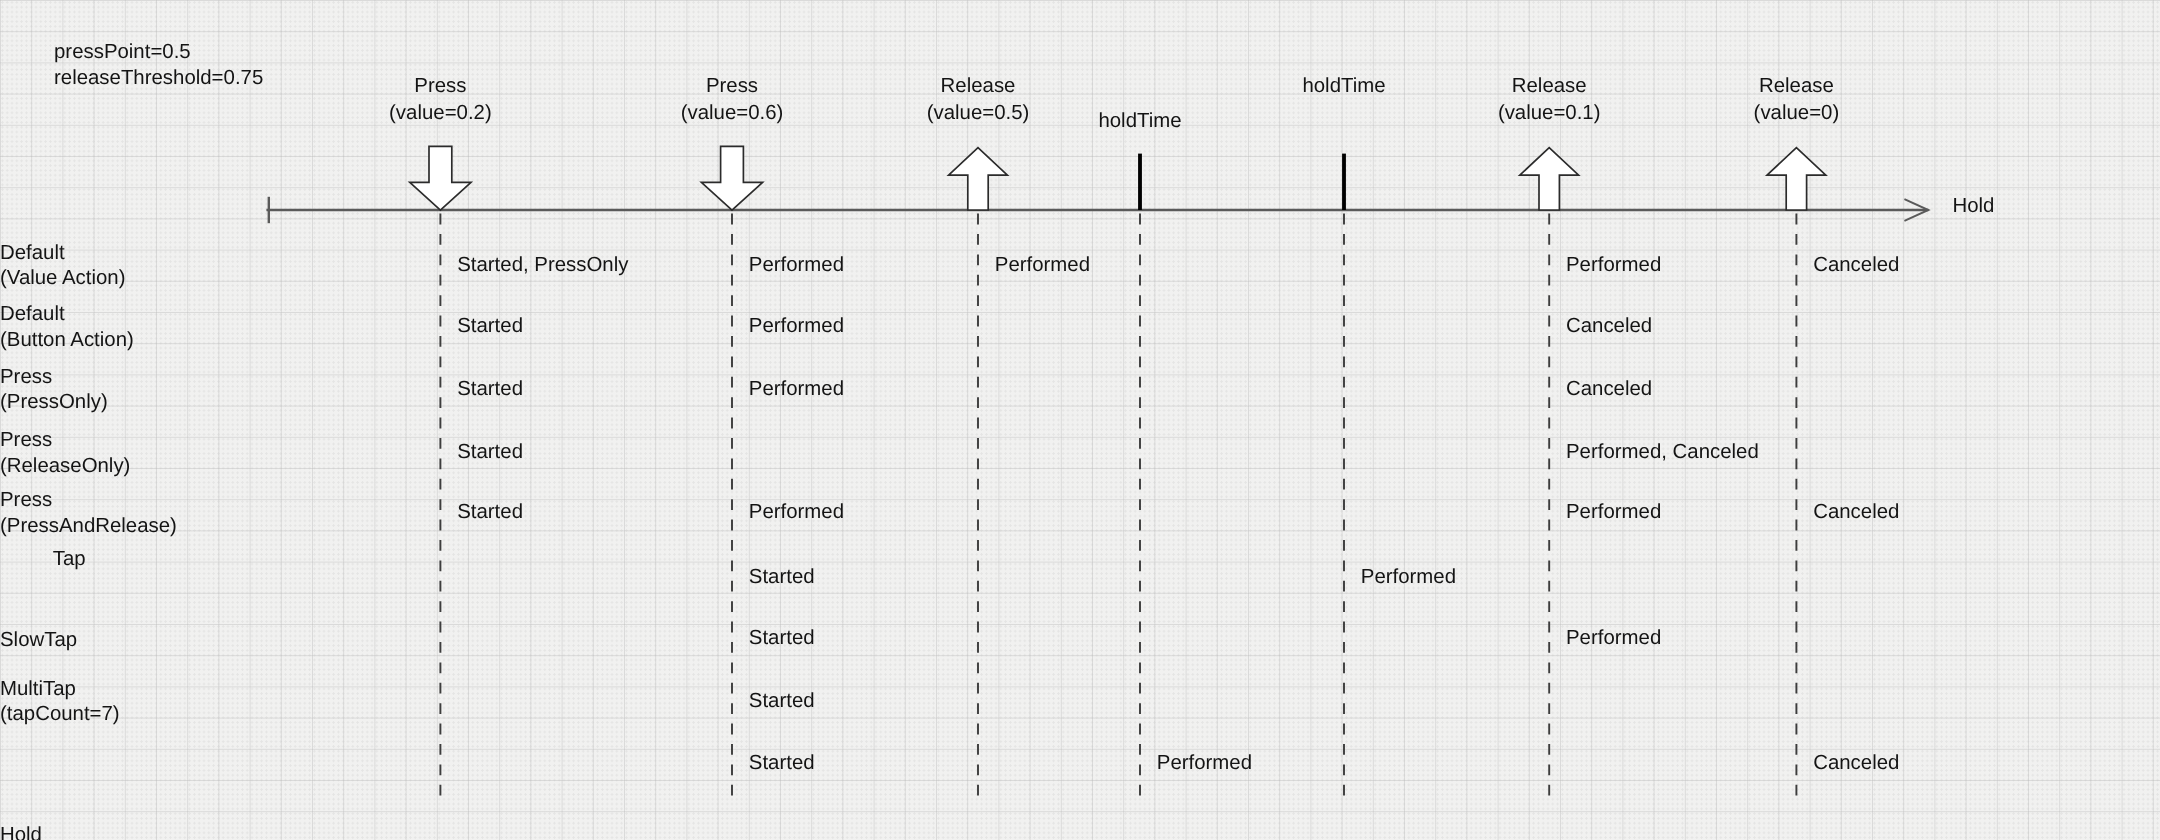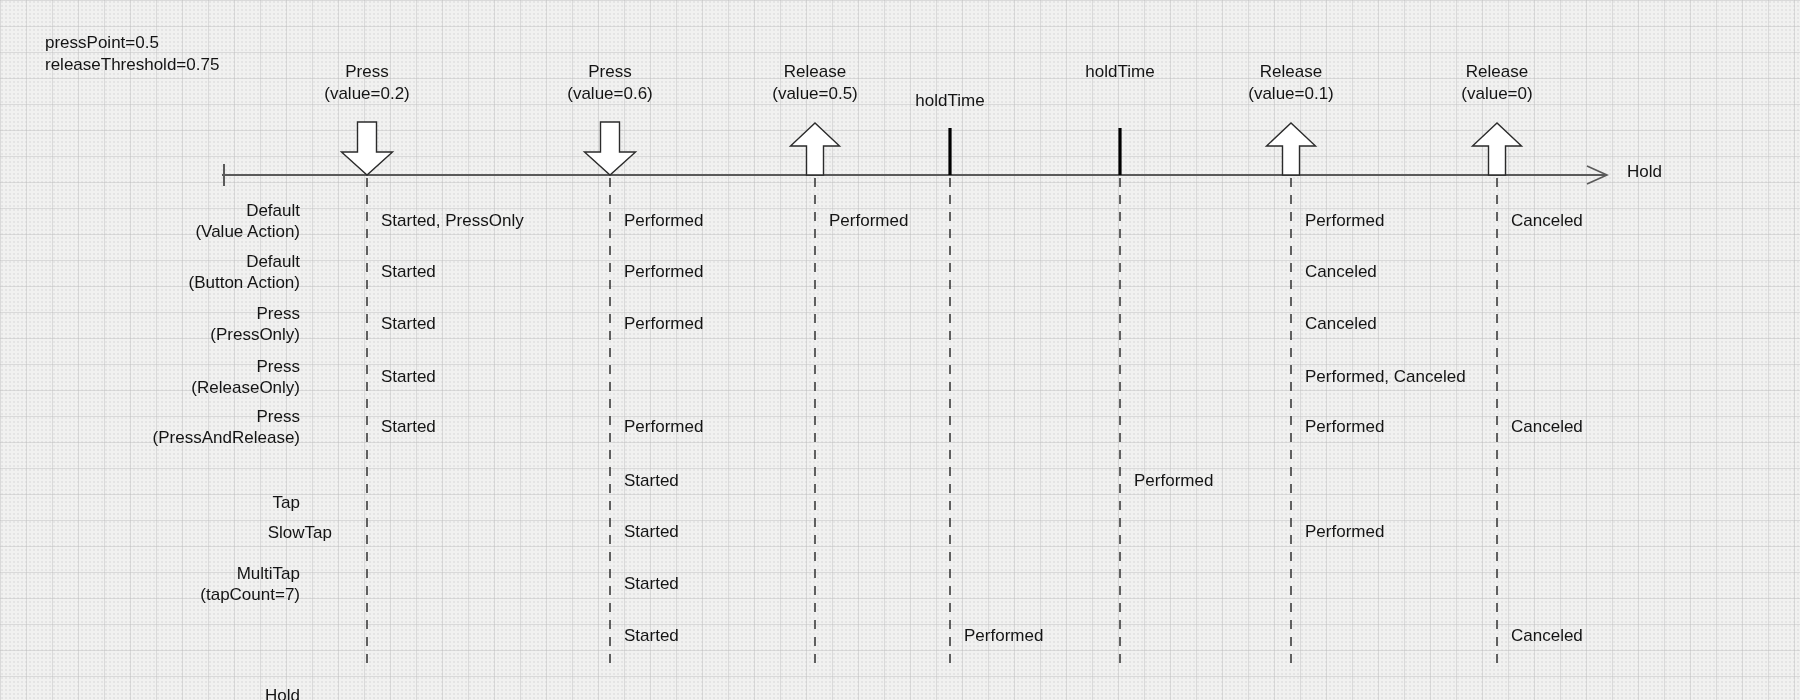--- a/index.html
+++ b/index.html
@@ -30,21 +30,21 @@
     text-align:center;
     font-size:17px;line-height:22px;
     white-space:pre-line;
   }
   .time-label{
     position:absolute;
     font-size:17px;line-height:22px;white-space:nowrap;
   }
   .row-label{
     position:absolute;left:0;width:300px;
-    text-align:right;
+    text-align:left;
     font-size:17px;line-height:21px;
     white-space:pre-line;
   }
   .cell-text{
     position:absolute;
     font-size:17px;line-height:22px;white-space:nowrap;
   }
 </style>
 </head>
 <body>
@@ -107,24 +107,24 @@
       <div class="row-label" style="top: 356px;">Press
 (ReleaseOnly)</div>
       <div class="cell-text" style="left: 381px; top: 366px;">Started</div>
       <div class="cell-text" style="left: 1305px; top: 366px;">Performed, Canceled</div>
       <div class="row-label" style="top: 406px;">Press
 (PressAndRelease)</div>
       <div class="cell-text" style="left: 381px; top: 416px;">Started</div>
       <div class="cell-text" style="left: 624px; top: 416px;">Performed</div>
       <div class="cell-text" style="left: 1305px; top: 416px;">Performed</div>
       <div class="cell-text" style="left: 1511px; top: 416px;">Canceled</div>
-      <div class="row-label" style="top: 492px;">Tap</div>
+      <div class="row-label" style="top: 455px; padding-left: 44px;">Tap</div>
       <div class="cell-text" style="left: 624px; top: 470px;">Started</div>
       <div class="cell-text" style="left: 1134px; top: 470px;">Performed</div>
-      <div class="row-label" style="top: 521.5px; padding-left: 32px;">SlowTap</div>
+      <div class="row-label" style="top: 521.5px;">SlowTap</div>
       <div class="cell-text" style="left: 624px; top: 521px;">Started</div>
       <div class="cell-text" style="left: 1305px; top: 521px;">Performed</div>
       <div class="row-label" style="top: 563px;">MultiTap
 (tapCount=7)</div>
       <div class="cell-text" style="left: 624px; top: 573px;">Started</div>
       <div class="row-label" style="top: 661px; margin-top: 24px;">Hold</div>
       <div class="cell-text" style="left: 624px; top: 625px;">Started</div>
       <div class="cell-text" style="left: 964px; top: 625px;">Performed</div>
       <div class="cell-text" style="left: 1511px; top: 625px;">Canceled</div>
     </div>

